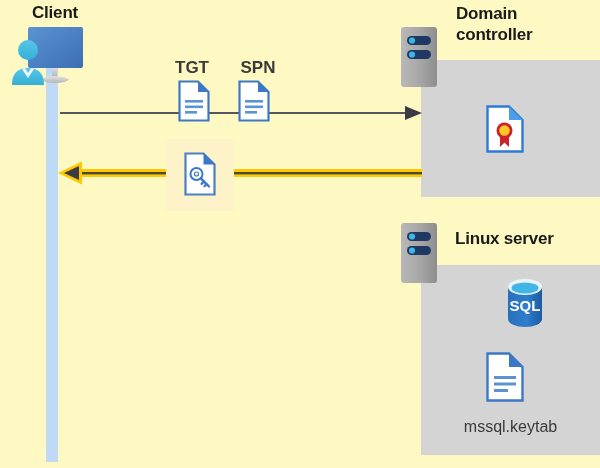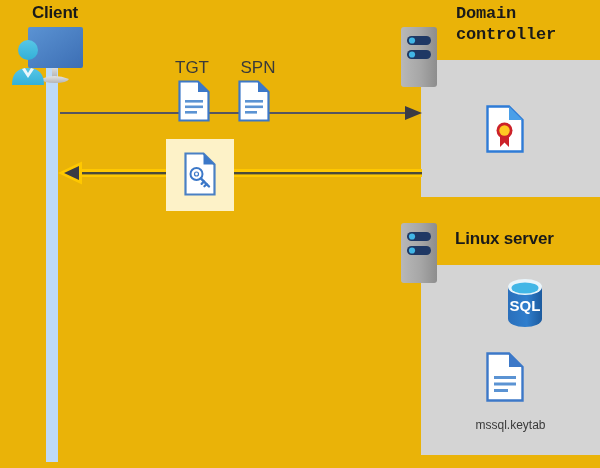--- a/index.html
+++ b/index.html
@@ -7,55 +7,56 @@
     padding: 0;
     background: #ffffff;
   }
   body {
     font-family: "Liberation Sans", sans-serif;
   }
   #diagram {
     position: relative;
     width: 600px;
     height: 468px;
-    background: #eab308;
+    background: #fef9c3;
     overflow: hidden;
   }
   .abs { position: absolute; }
 
   
   .gray-panel {
     background: #d4d4d4;
   }
   #dc-panel  { left: 421px; top: 60px;  width: 179px; height: 137px; }
   #lnx-panel { left: 421px; top: 265px; width: 179px; height: 190px; }
 
   
   .title {
     color: #1a1a1a;
     font-weight: bold;
     font-size: 17px;
     line-height: 21px;
     letter-spacing: -0.2px;
   }
   #client-title { left: 32px; top: 2px; width: 120px; }
-  #dc-title     { left: 456px; top: 3px; width: 140px; font-family: Liberation Mono, monospace; }
+  #dc-title     { left: 456px; top: 3px; width: 140px; }
   #lnx-title    { left: 455px; top: 228px; width: 150px; }
 
   .caption {
     color: #3a3a3a;
-    font-size: 12px;
+    font-size: 16px;
     text-align: center;
   }
   #keytab-caption { left: 421px; top: 418px; width: 179px; }
 
   .doc-label {
     color: #3a3a3a;
     font-size: 17px;
     text-align: center;
+    font-weight: bold;
   }
   #tgt-label { left: 168px; top: 58px; width: 48px; }
   #spn-label { left: 232px; top: 58px; width: 52px; }
 
   
   #lifeline {
     left: 46px; top: 62px; width: 12px; height: 400px;
     background: #bedaf7;
   }
 

